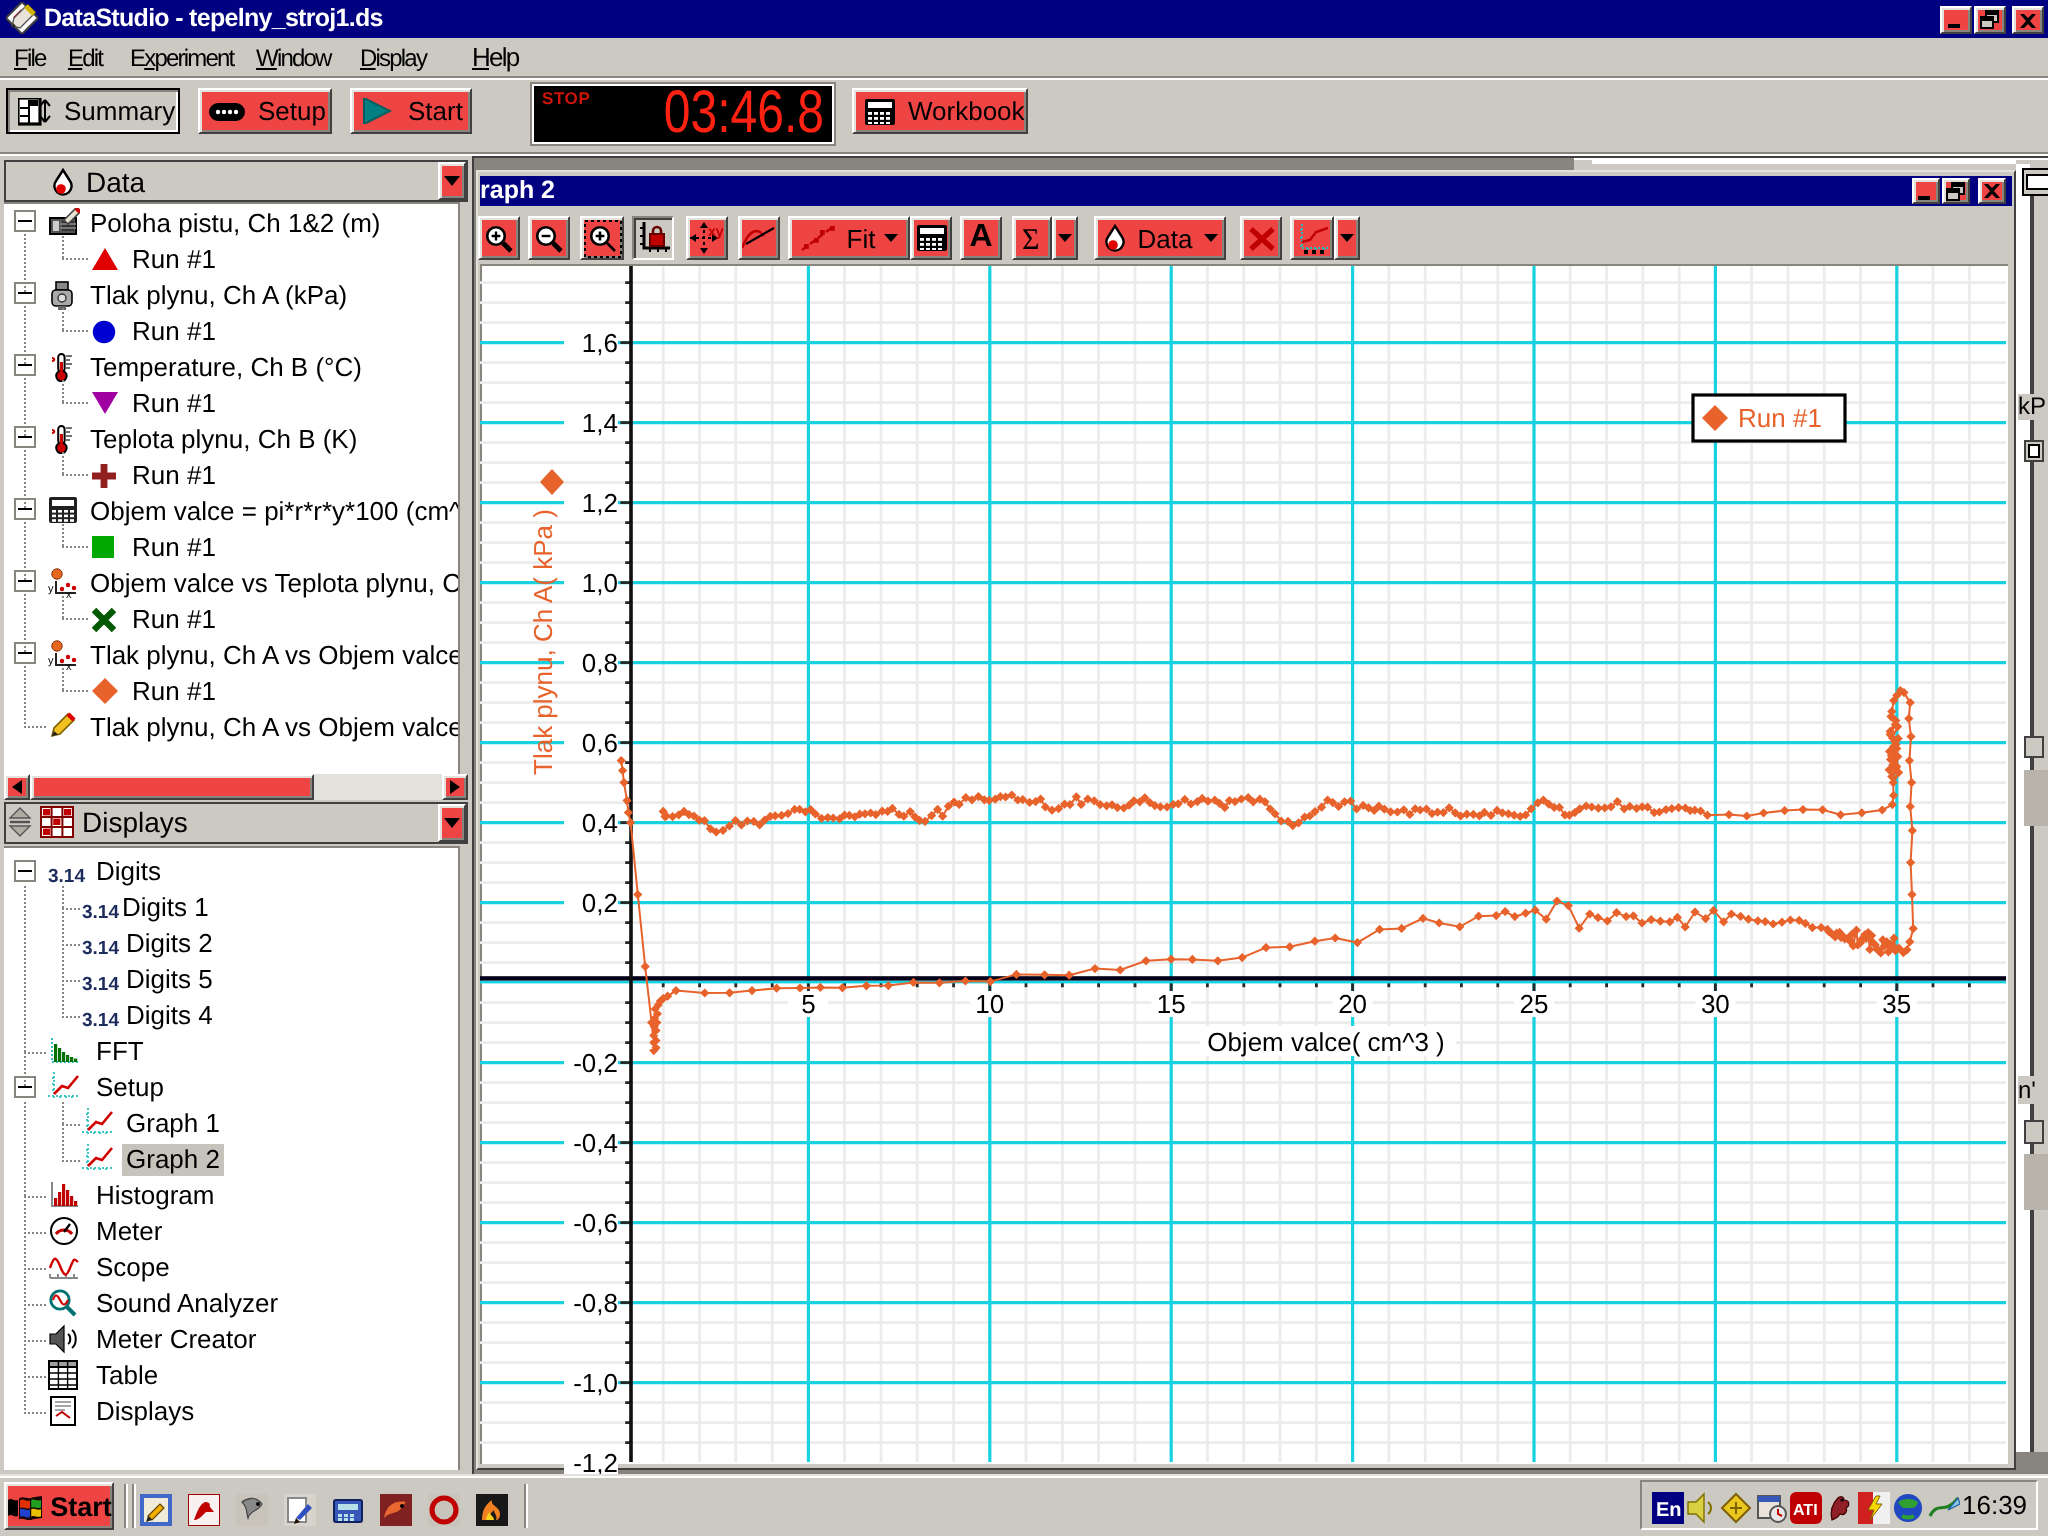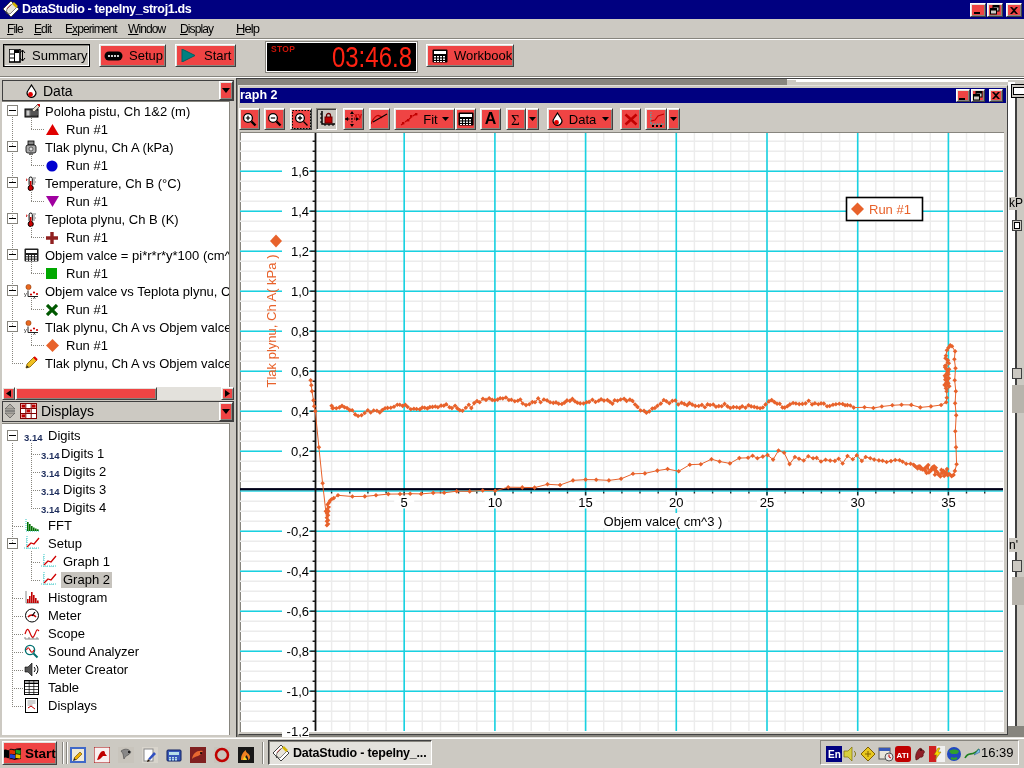--- a/index.html
+++ b/index.html
@@ -371,21 +371,21 @@
       <svg width="20" height="10" viewBox="0 0 20 10">
         <text x="0" y="9" font-size="9.5" font-weight="bold" fill="#1c2c5c" font-family="Liberation Sans">3.14</text>
       </svg>
     </div>
 <div class="a trt" style="left:61px;top:464px;height:16px;line-height:16px;padding:0 2px">Digits 2</div>
 <div class="a" style="left:41px;top:486px;width:20px;height:15px">
       <svg width="20" height="10" viewBox="0 0 20 10">
         <text x="0" y="9" font-size="9.5" font-weight="bold" fill="#1c2c5c" font-family="Liberation Sans">3.14</text>
       </svg>
     </div>
-<div class="a trt" style="left:61px;top:482px;height:16px;line-height:16px;padding:0 2px">Digits 3</div>
+<div class="a trt" style="left:61px;top:482px;height:16px;line-height:16px;padding:0 2px">Digits 5</div>
 <div class="a" style="left:41px;top:504px;width:20px;height:15px">
       <svg width="20" height="10" viewBox="0 0 20 10">
         <text x="0" y="9" font-size="9.5" font-weight="bold" fill="#1c2c5c" font-family="Liberation Sans">3.14</text>
       </svg>
     </div>
 <div class="a trt" style="left:61px;top:500px;height:16px;line-height:16px;padding:0 2px">Digits 4</div>
 <div class="a" style="left:24px;top:518px;width:20px;height:15px">
       <svg width="16" height="15" viewBox="0 0 16 15">
 <path d="M2 1v12h13" stroke="#30c0c0" stroke-dasharray="1 1" fill="none"></path>
 <g fill="#007000">
@@ -817,30 +817,20 @@
       </svg>
     </div>
 <div class="a" style="left:238px;top:747px;width:16px;height:16px">
       <svg width="16" height="16">
         <rect width="16" height="16" fill="#181818"></rect>
         <path d="M3 13c0-5 2-8 5-10-1 3 4 3 4 7 0 2-1 3-2 3 1-2-1-3-1-5-2 2-3 3-2 5z" fill="#f08020"></path>
         <path d="M5 13c0-2 1-3 2-4 0 2 2 2 2 4z" fill="#f8d020"></path>
       </svg>
     </div>
 <div class="a" style="left:262px;top:742px;width:2px;height:22px;border-left:1px solid #87857e;border-right:1px solid #fff"></div>
-<div class="a" style="left:268px;top:740px;width:164px;height:25px;border:1px solid;border-color:#404040 #fff #fff #404040;box-shadow:inset 1px 1px 0 #87857e;background:#e3e1dc;display:flex;align-items:center;padding-left:4px">
-      <svg width="16" height="16" viewBox="0 0 16 16">
-<polygon points="8,0 16,8 8,16 0,8" fill="#fff" stroke="#404040" stroke-width="1"></polygon>
-<path d="M4 8l4-4M5 10l5-5M7 11l5-5" stroke="#cc0000" stroke-width="1.2" fill="none"></path>
-<path d="M10 2l4 4-7 7-4-1 1-4z" fill="#e8e4da" stroke="#555" stroke-width=".7"></path>
-<path d="M10 2l4 4" stroke="#d4b400" stroke-width="2.5"></path>
-<path d="M3 13l2-1-1.5-1.5z" fill="#222"></path>
-</svg>
-      <span style="font-size:12.5px;letter-spacing:-0.2px;font-weight:bold;margin-left:4px;white-space:nowrap;overflow:hidden">DataStudio - tepelny_...</span>
-    </div>
 <div class="a" style="left:820px;top:740px;width:199px;height:25px;border:1px solid;border-color:#87857e #fff #fff #87857e;background:#ccc9c2"></div>
 <div class="a" style="left:826px;top:746px;width:16px;height:16px">
       <svg width="16" height="16">
         <rect width="16" height="16" fill="#000080"></rect>
         <text x="2" y="12" font-size="10" font-weight="bold" fill="#fff" font-family="Liberation Sans">En</text>
       </svg>
     </div>
 <div class="a" style="left:843.2px;top:746px;width:16px;height:16px">
       <svg width="16" height="16">
         <polygon points="1,5 5,5 9,1 9,15 5,11 1,11" fill="#d8d040" stroke="#807000" stroke-width=".7"></polygon>

